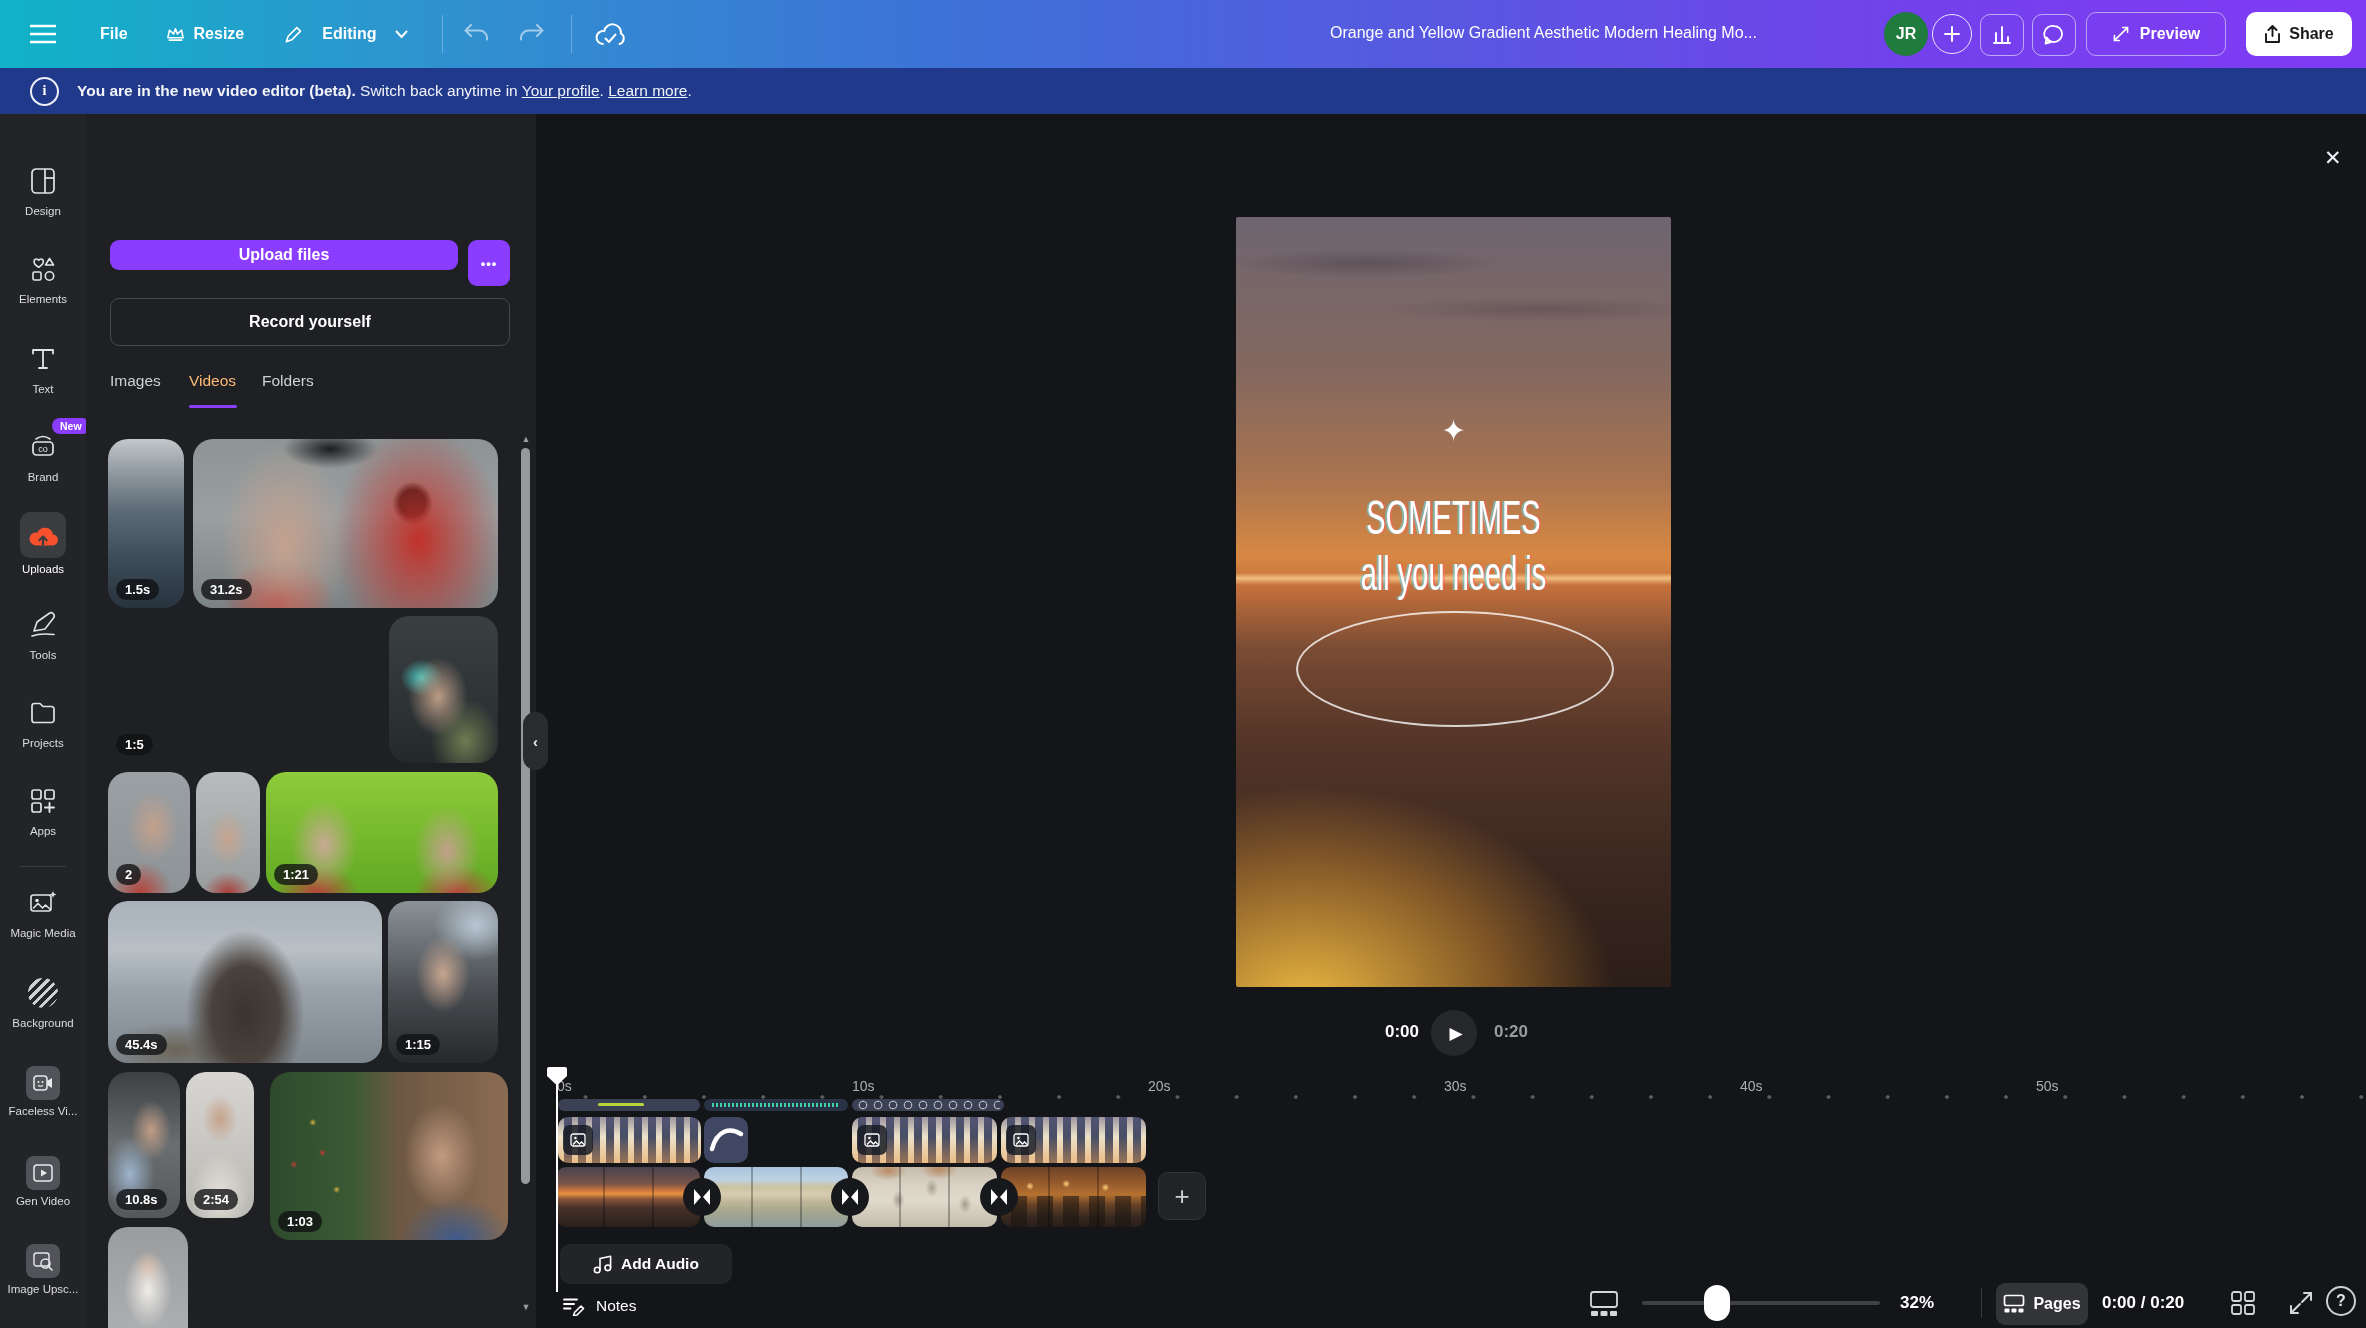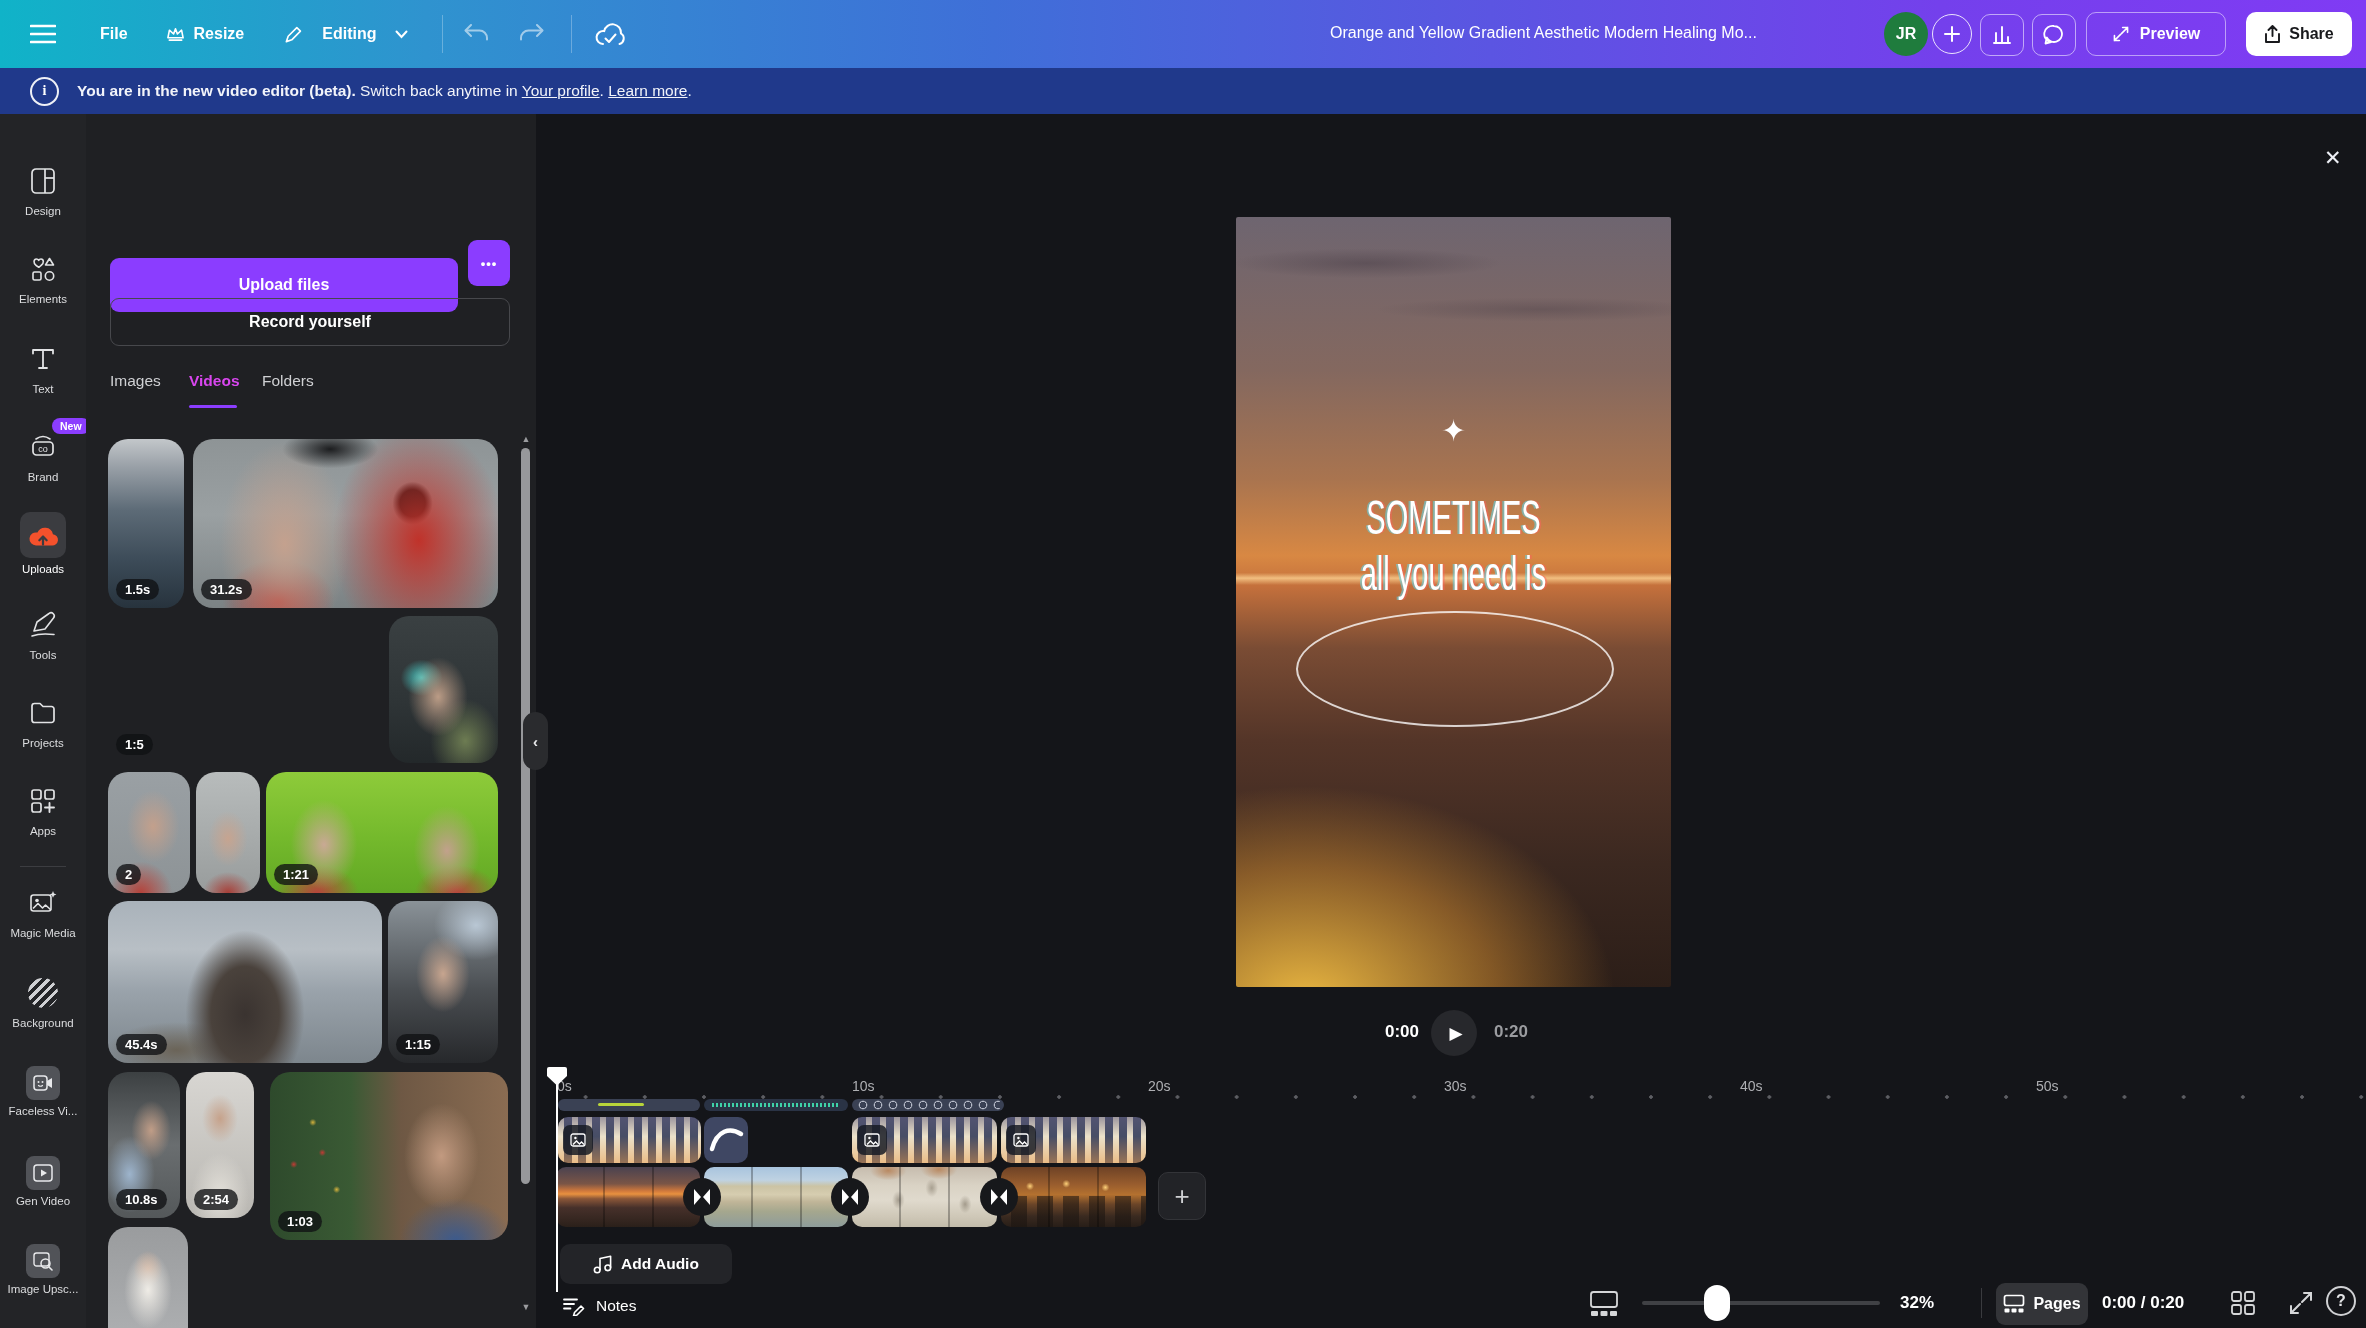--- a/index.html
+++ b/index.html
@@ -41,28 +41,28 @@
   #new-badge{position:absolute;left:24px;top:-14px;background:#8b3dff;color:#fff;font-size:10.5px;font-weight:700;
              padding:2px 8px;border-radius:9px;}
   .rail-div{position:absolute;left:20px;width:46px;height:1px;background:#3c3d41;}
 
   
   #panel{left:86px;top:114px;width:450px;height:1214px;background:#1f2023;overflow:hidden;}
   #search-box{position:absolute;left:24px;top:44px;width:400px;height:68px;background:#101113;
               border:2px solid #8b4dff;border-radius:12px;display:flex;align-items:center;gap:12px;padding:0 16px;box-sizing:border-box;}
   #search-input{flex:1;background:transparent;border:none;outline:none;color:#e8e9eb;font-size:16px;font-family:"Liberation Sans",sans-serif;}
   #search-input::placeholder{color:#a7a8ab;}
-  #upload-btn{position:absolute;left:24px;top:144px;width:348px;height:54px;background:#8b3dff;border-radius:9px;
+  #upload-btn{position:absolute;left:24px;top:126px;width:348px;height:30px;background:#8b3dff;border-radius:9px;
               display:flex;align-items:center;justify-content:center;font-size:16px;font-weight:700;cursor:pointer;}
   #more-btn{position:absolute;left:382px;top:126px;width:42px;height:46px;background:#8b3dff;border-radius:9px;
             display:flex;align-items:center;justify-content:center;font-size:13px;font-weight:700;letter-spacing:1px;cursor:pointer;}
   #record-btn{position:absolute;left:24px;top:184px;width:400px;height:48px;border:1.5px solid #47484c;border-radius:9px;
               display:flex;align-items:center;justify-content:center;font-size:16px;font-weight:700;box-sizing:border-box;cursor:pointer;}
   .tab{position:absolute;top:258px;font-size:15.5px;color:#cfd0d3;cursor:pointer;}
-  .tab.active{color:#d946ef;font-weight:700;}
+  .tab.active{color:#fdba74;font-weight:400;}
   #tab-underline{position:absolute;left:103px;top:291px;width:48px;height:3px;background:#8b3dff;border-radius:2px;}
 
   .thumb{position:absolute;border-radius:20px;overflow:hidden;cursor:pointer;}
   .dur{position:absolute;left:8px;bottom:8px;background:rgba(16,17,19,.78);border-radius:14px;
        padding:3px 9px;font-size:13px;font-weight:700;color:#fff;white-space:nowrap;}
   
   #t1{left:22px;top:325px;width:76px;height:169px;background:linear-gradient(180deg,#c3c7ca 0%,#9aa1a8 16%,#5d6b77 42%,#3c4b58 72%,#27333d 100%);}
   #t2{left:107px;top:325px;width:305px;height:169px;background:
       radial-gradient(60px 24px at 45% 6%,#1c1d1f 0%,rgba(28,29,31,0) 80%),
       radial-gradient(95px 150px at 30% 62%,#c4a18e 0%,rgba(196,161,142,0) 68%),

